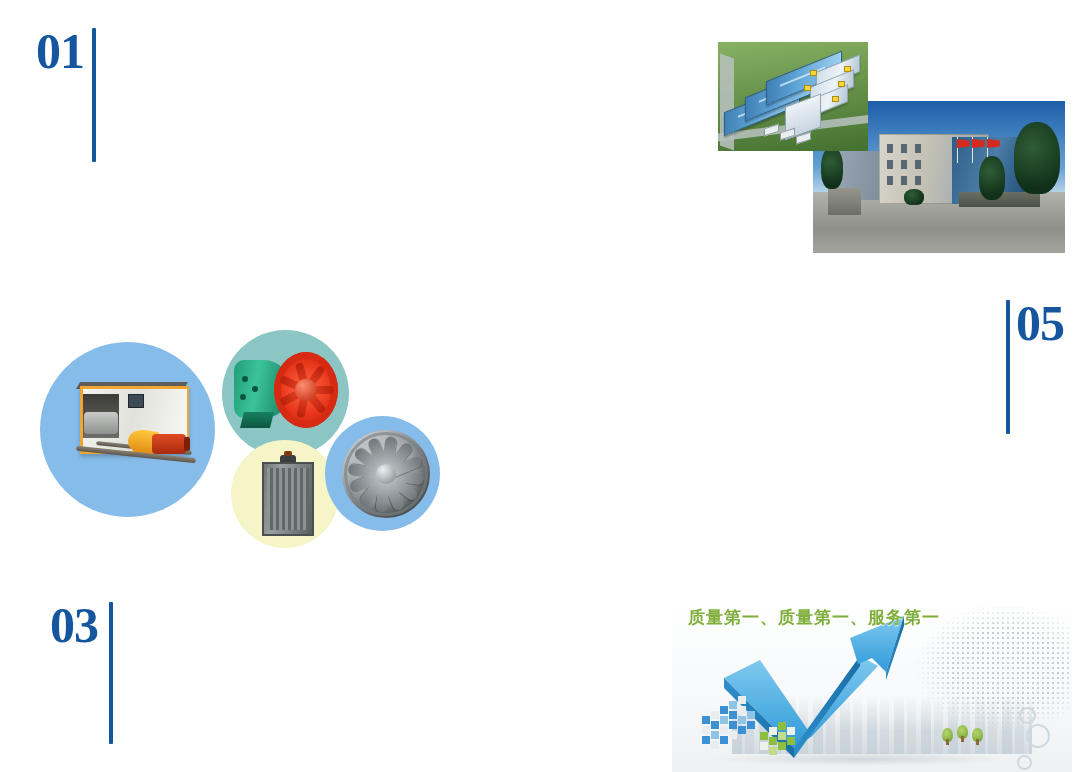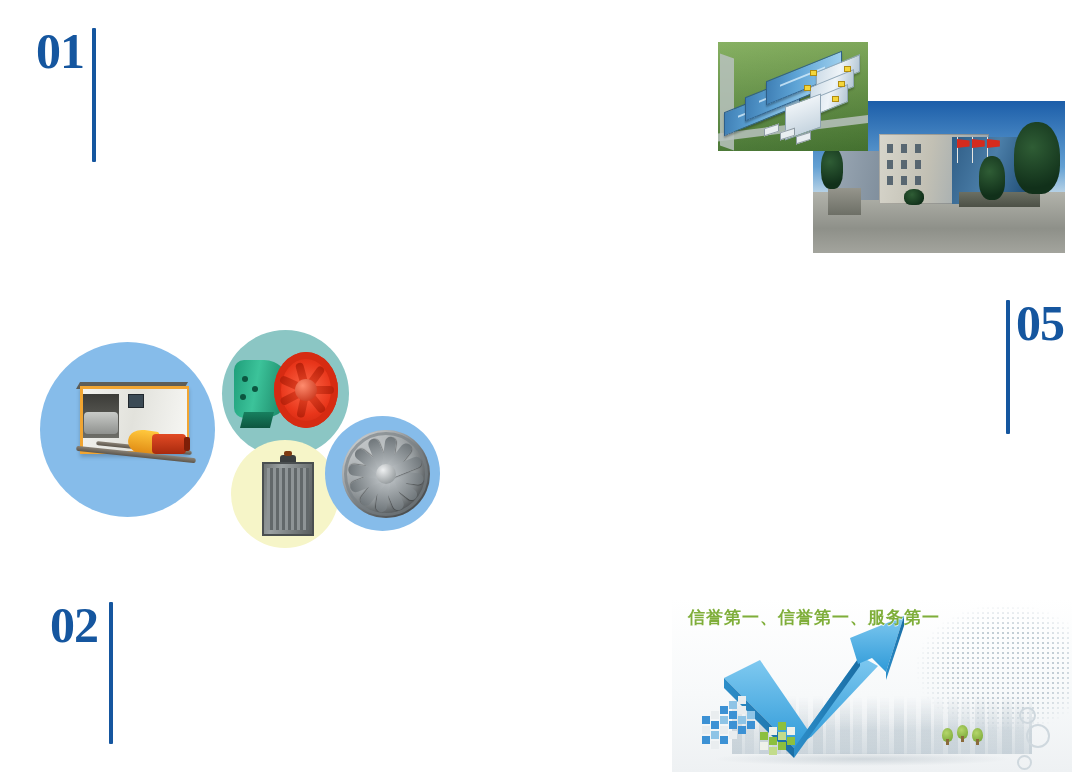--- a/index.html
+++ b/index.html
@@ -493,21 +493,21 @@
       <div class="vane" style="transform:rotate(218deg);"></div>
       <div class="vane" style="transform:rotate(248deg);"></div>
       <div class="vane" style="transform:rotate(278deg);"></div>
       <div class="vane" style="transform:rotate(308deg);"></div>
       <div class="vane" style="transform:rotate(338deg);"></div>
       <div class="cap"></div>
       <div class="rim"></div>
     </div>
   </div>
 
-  <div class="sec-num" id="num-03">02</div>
+  <div class="sec-num" id="num-03">03</div>
   <div class="sec-rule" id="rule-03"></div>
 
   <div class="img-frame" id="img-growth-banner">
 
     <div class="worldmap"></div>
     <div class="skyline"></div>
     <div class="floorshadow"></div>
 
     <svg class="arrow-svg" width="220" height="150" viewBox="0 0 220 150">
       <defs>
@@ -524,21 +524,21 @@
       <polygon points="16,70 52,52 104,128 86,140" fill="url(#arrTop)"></polygon>
       <polygon points="16,70 16,80 86,150 86,140" fill="url(#arrSide)"></polygon>
 
       <polygon points="104,128 86,140 152,48 170,58" fill="url(#arrTop)"></polygon>
       <polygon points="86,140 86,150 152,58 152,48" fill="url(#arrSide)"></polygon>
 
       <polygon points="142,30 196,8 178,64 164,50 150,56" fill="url(#arrTop)"></polygon>
       <polygon points="196,8 178,64 178,72 196,18" fill="url(#arrSide)"></polygon>
     </svg>
 
-    <div class="slogan">信誉第一、信誉第一、服务第一</div>
+    <div class="slogan">质量第一、质量第一、服务第一</div>
 
     <div class="cubes-blue">
       <div class="cube" style="left:0px;  top:28px; background:#3c91d4;"></div>
       <div class="cube" style="left:9px;  top:23px; background:#e9edef;"></div>
       <div class="cube" style="left:18px; top:18px; background:#3c91d4;"></div>
       <div class="cube" style="left:27px; top:13px; background:#8fc4e6;"></div>
       <div class="cube" style="left:36px; top:8px;  background:#e9edef;"></div>
       <div class="cube" style="left:0px;  top:38px; background:#e9edef;"></div>
       <div class="cube" style="left:9px;  top:33px; background:#3c91d4;"></div>
       <div class="cube" style="left:18px; top:28px; background:#8fc4e6;"></div>

